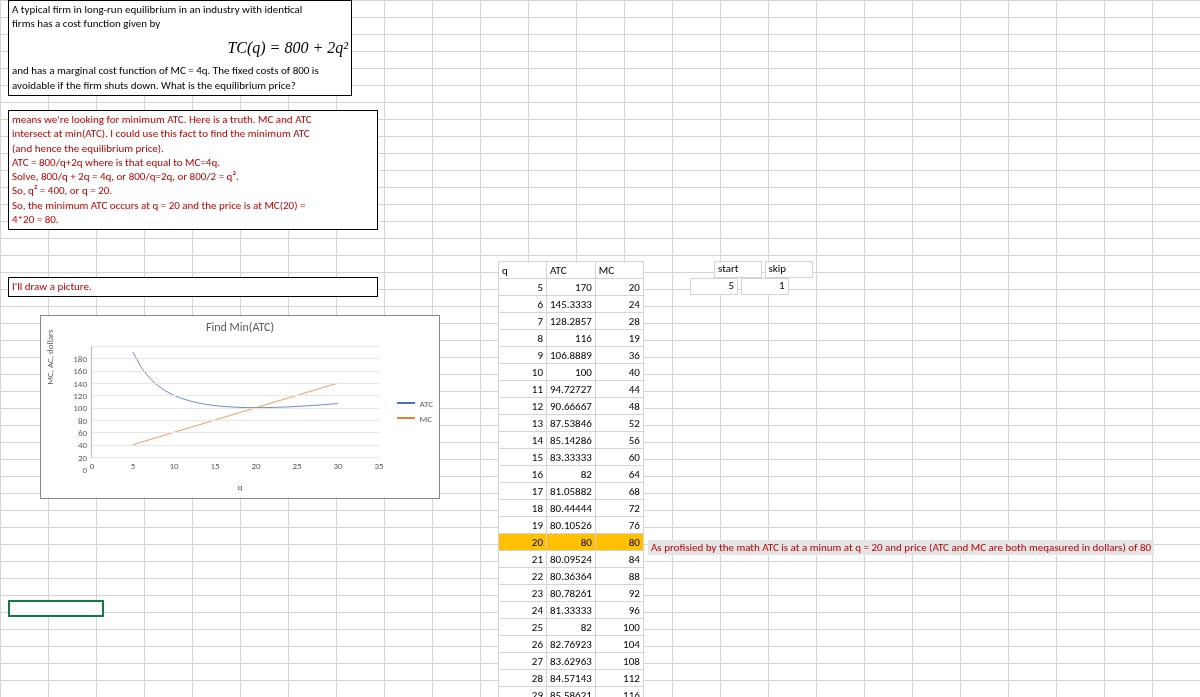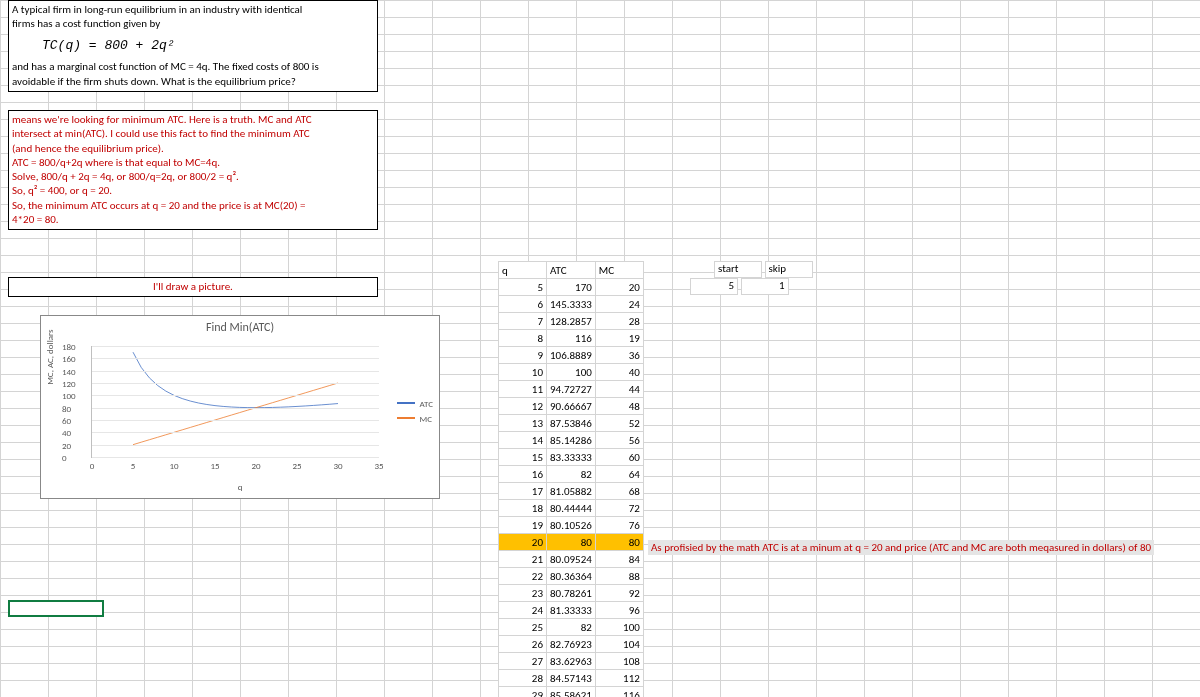--- a/index.html
+++ b/index.html
@@ -26,39 +26,40 @@
   }
   .text-box {
     position: absolute;
     border: 1px solid #000;
     background: #fff;
     padding: 2px 3px;
     line-height: 1.3;
     z-index: 2;
   }
   .red-text { color: #c00000; }
-  .formula { font-style: italic; font-family: Liberation Mono, monospace; font-size: 13px; }
+  .formula { font-style: italic; font-family: Liberation Serif, serif; font-size: 16px; text-align: right; }
   .chart-box {
     position: absolute;
     border: 1px solid #888;
     background: #fff;
     z-index: 3;
   }
   .chart-title { text-align: center; font-size: 12px; color: #595959; margin-top: 4px; }
   .plot-area {
     position: absolute;
     left: 50px; top: 30px; right: 60px; bottom: 40px;
     border-left: 1px solid #bfbfbf;
     border-bottom: 1px solid #bfbfbf;
   }
   .y-tick {
     position: absolute;
-    left: -30px; width: 25px; 
+    left: -30px; width: 25px; text-align: right;
     font-size: 9px; color: #595959;
     transform: translateY(-50%);
+    margin-top: 12px;
   }
   .y-grid {
     position: absolute; left: 0; right: 0;
     border-top: 1px solid #e6e6e6;
   }
   .x-tick {
     position: absolute; bottom: -14px;
     font-size: 9px; color: #595959;
     transform: translateX(-50%);
   }
@@ -121,40 +122,40 @@
     background: #fff;
     z-index: 4;
   }
   svg.chart-lines { position: absolute; left: 0; top: 0; width: 100%; height: 100%; }
 </style>
 </head>
 <body>
 
 <div class="grid-bg"></div>
 
-<div class="text-box" style="left:8px; top:0px; width:370px;">
+<div class="text-box" style="left:8px; top:0px; width:344px;">
   <div>A typical firm in long-run equilibrium in an industry with identical</div>
   <div>firms has a cost function given by</div>
   <div class="formula" style="margin:6px 0 6px 30px;">TC(q) = 800 + 2q²</div>
   <div>and has a marginal cost function of MC = 4q. The fixed costs of 800 is</div>
   <div>avoidable if the firm shuts down. What is the equilibrium price?</div>
 </div>
 
 <div class="text-box red-text" style="left:8px; top:110px; width:370px;">
   <div>means we're looking for minimum ATC. Here is a truth. MC and ATC</div>
   <div>intersect at min(ATC). I could use this fact to find the minimum ATC</div>
   <div>(and hence the equilibrium price).</div>
   <div>ATC = 800/q+2q where is that equal to MC=4q.</div>
   <div>Solve, 800/q + 2q = 4q, or 800/q=2q, or 800/2 = q².</div>
   <div>So, q² = 400, or q = 20.</div>
   <div>So, the minimum ATC occurs at q = 20 and the price is at MC(20) =</div>
   <div>4*20 = 80.</div>
 </div>
 
-<div class="text-box red-text" style="left:8px; top:277px; width:370px; border:1px solid #000;text-align:center;">
+<div class="text-box red-text" style="left:8px; top:277px; width:370px; border:1px solid #000;">
   <span>I'll draw a picture.</span>
 </div>
 
 <div class="chart-box" style="left:40px; top:315px; width:400px; height:184px;">
   <div class="chart-title">Find Min(ATC)</div>
   <div class="axis-label-y">MC, AC, dollars</div>
   <div class="axis-label-x">q</div>
   <div class="plot-area" id="plot">
     <svg class="chart-lines" id="chart-svg" preserveAspectRatio="none" viewBox="0 0 100 100">
         <polyline points="14.285714285714285,5.555555555555557 17.142857142857142,19.261111111111106 20,28.72777777777779 22.857142857142858,35.55555555555556 25.71428571428571,40.61666666666667 28.57142857142857,44.44444444444444 31.428571428571427,47.37222222222221 34.285714285714285,49.62777777777778 37.142857142857146,51.36666666666666 40,52.7 42.857142857142854,53.705555555555556 45.714285714285715,54.44444444444444 48.57142857142857,54.96666666666666 51.42857142857142,55.31111111111111 54.285714285714285,55.49444444444445 57.14285714285714,55.55555555555556 60,55.50000000000001 62.857142857142854,55.355555555555554 65.71428571428571,55.12222222222222 68.57142857142857,54.81666666666667 71.42857142857143,54.44444444444444 74.28571428571429,54.016666666666666 77.14285714285715,53.53888888888889 80,53.01666666666667 82.85714285714286,52.449999999999996 85.71428571428571,51.85" fill="none" stroke="#4472c4" stroke-width="0.8" vector-effect="non-scaling-stroke"></polyline>

